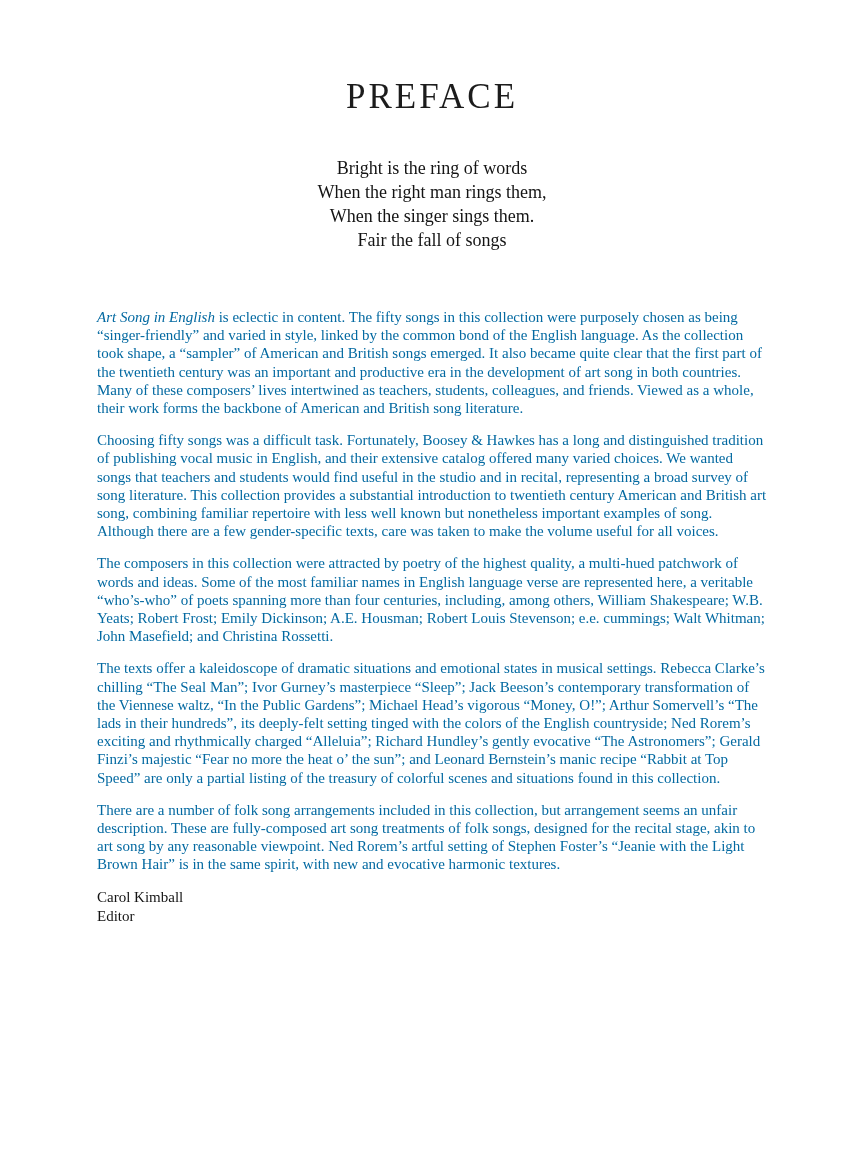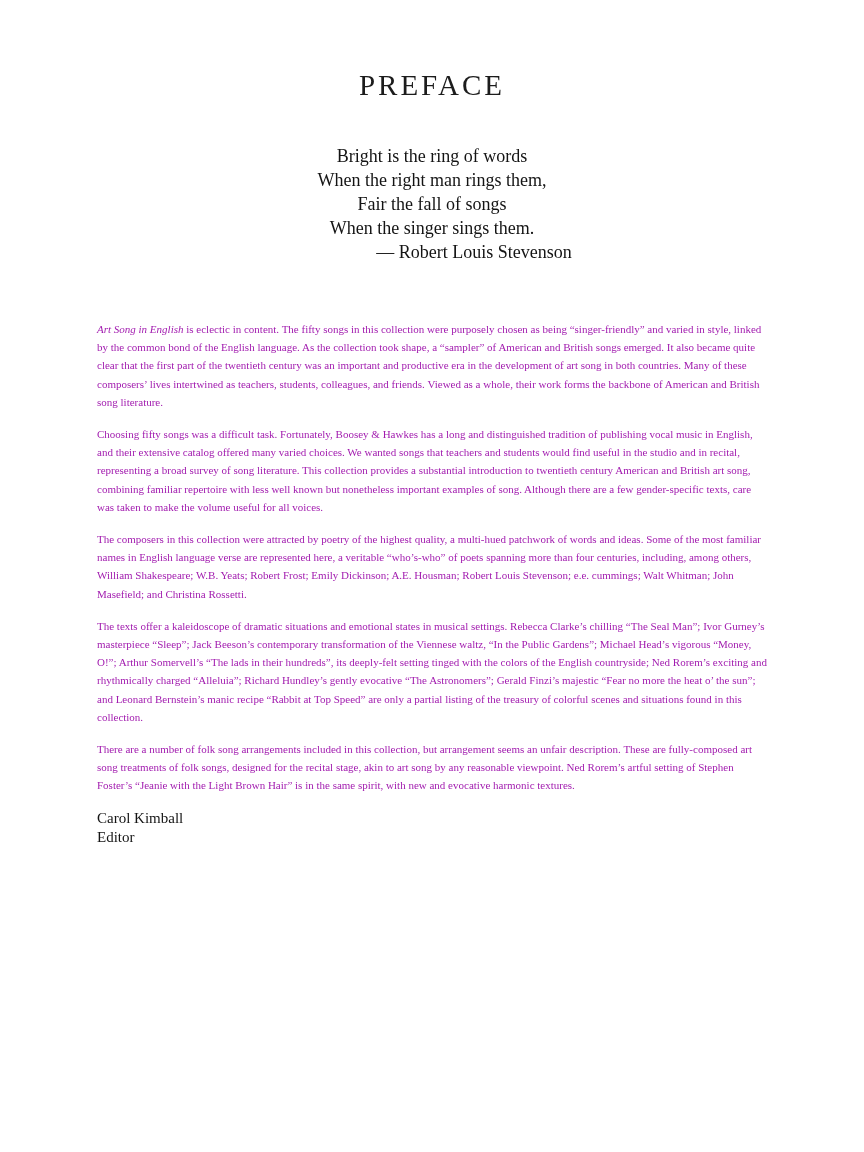--- a/index.html
+++ b/index.html
@@ -12,45 +12,45 @@
     box-sizing: border-box;
     width: 864px;
     height: 1152px;
     background: #ffffff;
     color: #161616;
     padding: 62px 97px 0 97px;
     font-family: "Liberation Serif", serif;
     overflow: hidden;
   }
   .title {
-    margin: 4px;
+    margin: 16px;
     text-align: center;
-    font-size: 29px;
+    font-size: 35px;
     line-height: 38px;
     font-weight: 400;
     letter-spacing: 3px;
     color: #1c1c1c;
     font-family: "Liberation Serif", serif;
   }
   .epigraph {
     margin-top: 40px;
     text-align: center;
     font-size: 18px;
     line-height: 24px;
     color: #141414;
   }
   .epigraph-attribution {
     transform: translateX(42px);
   }
   .content {
     margin-top: 56px;
-    font-size: 11px;
+    font-size: 15px;
     line-height: 18.2px;
     text-align: left;
-    color: #a21caf;
+    color: #0369a1;
   }
   .content p {
     margin: 0 0 14px 0;
   }
   .content em {
     font-style: italic;
   }
   .signature {
     margin-top: 12px;
     font-size: 15px;
@@ -61,23 +61,22 @@
 </head>
 <body>
 
 <div class="page">
 
   <h1 class="title">PREFACE</h1>
 
   <div class="epigraph">
     <div class="epigraph-line">Bright is the ring of words</div>
     <div class="epigraph-line">When the right man rings them,</div>
+    <div class="epigraph-line">When the singer sings them.</div>
     <div class="epigraph-line">Fair the fall of songs</div>
-    <div class="epigraph-line">When the singer sings them.</div>
-    <div class="epigraph-attribution">— Robert Louis Stevenson</div>
   </div>
 
   <div class="content">
     <p><em>Art Song in English</em><span> is eclectic in content. The fifty songs in this collection were purposely chosen as being “singer-friendly” and varied in style, linked by the common bond of the English language. As the collection took shape, a “sampler” of American and British songs emerged. It also became quite clear that the first part of the twentieth century was an important and productive era in the development of art song in both countries. Many of these composers’ lives intertwined as teachers, students, colleagues, and friends. Viewed as a whole, their work forms the backbone of American and British song literature.</span></p>
     <p>Choosing fifty songs was a difficult task. Fortunately, Boosey &amp; Hawkes has a long and distinguished tradition of publishing vocal music in English, and their extensive catalog offered many varied choices. We wanted songs that teachers and students would find useful in the studio and in recital, representing a broad survey of song literature. This collection provides a substantial introduction to twentieth century American and British art song, combining familiar repertoire with less well known but nonetheless important examples of song. Although there are a few gender-specific texts, care was taken to make the volume useful for all voices.</p>
     <p>The composers in this collection were attracted by poetry of the highest quality, a multi-hued patchwork of words and ideas. Some of the most familiar names in English language verse are represented here, a veritable “who’s-who” of poets spanning more than four centuries, including, among others, William Shakespeare; W.B. Yeats; Robert Frost; Emily Dickinson; A.E. Housman; Robert Louis Stevenson; e.e. cummings; Walt Whitman; John Masefield; and Christina Rossetti.</p>
     <p>The texts offer a kaleidoscope of dramatic situations and emotional states in musical settings. Rebecca Clarke’s chilling “The Seal Man”; Ivor Gurney’s masterpiece “Sleep”; Jack Beeson’s contemporary transformation of the Viennese waltz, “In the Public Gardens”; Michael Head’s vigorous “Money, O!”; Arthur Somervell’s “The lads in their hundreds”, its deeply-felt setting tinged with the colors of the English countryside; Ned Rorem’s exciting and rhythmically charged “Alleluia”; Richard Hundley’s gently evocative “The Astronomers”; Gerald Finzi’s majestic “Fear no more the heat o’ the sun”; and Leonard Bernstein’s manic recipe “Rabbit at Top Speed” are only a partial listing of the treasury of colorful scenes and situations found in this collection.</p>
     <p>There are a number of folk song arrangements included in this collection, but arrangement seems an unfair description. These are fully-composed art song treatments of folk songs, designed for the recital stage, akin to art song by any reasonable viewpoint. Ned Rorem’s artful setting of Stephen Foster’s “Jeanie with the Light Brown Hair” is in the same spirit, with new and evocative harmonic textures.</p>
   </div>
 

